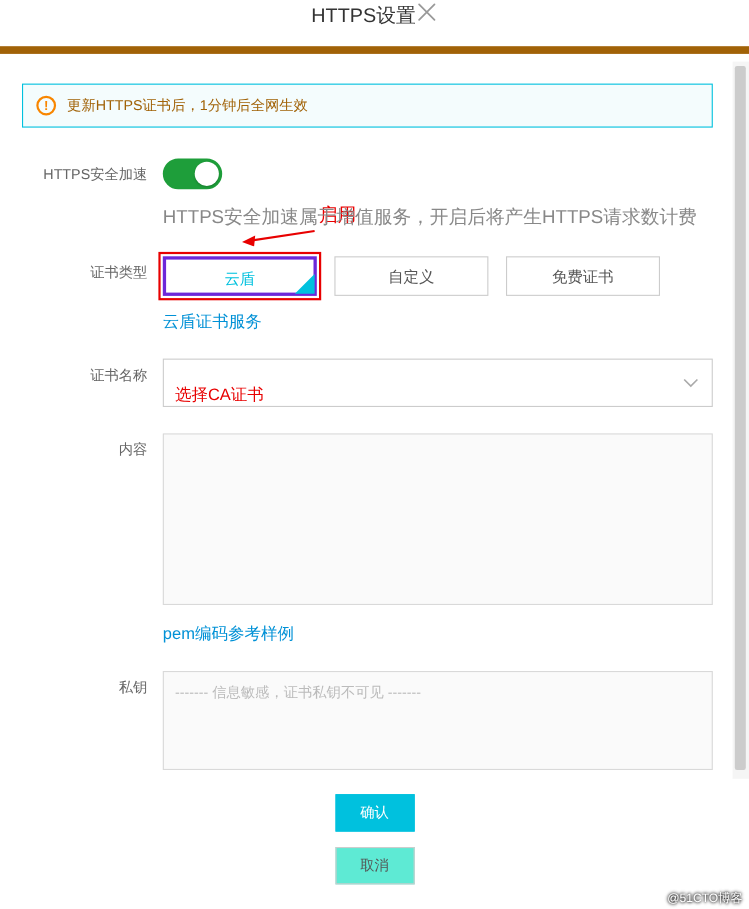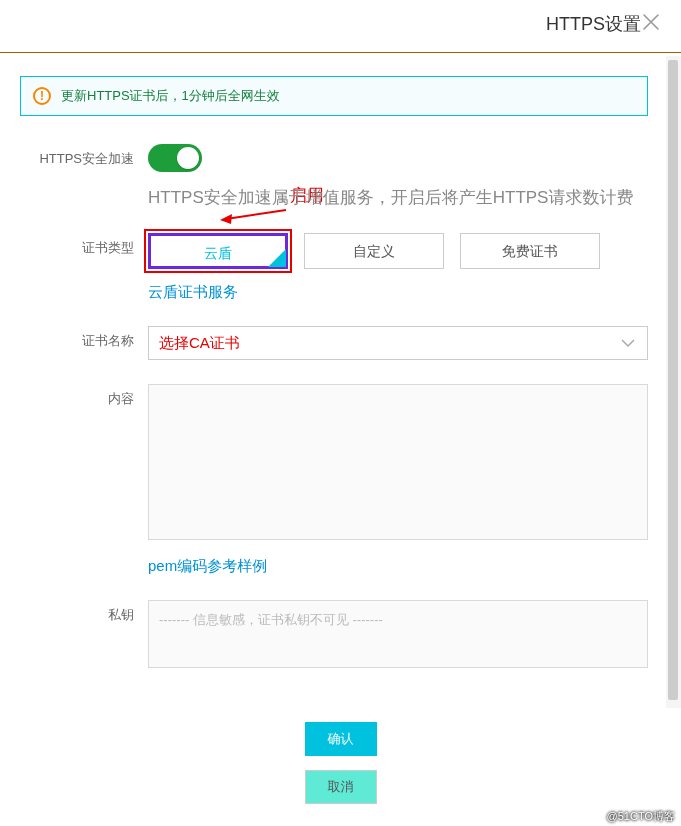--- a/index.html
+++ b/index.html
@@ -13,24 +13,24 @@
     position: relative;
     overflow: hidden;
   }
   .modal {
     width: 681px;
     height: 826px;
     position: relative;
   }
   .header {
     display: flex;
-    justify-content: flex-end;
+    justify-content: center;
     align-items: center;
-    padding: 12px 20px 16px 20px;
-    border-bottom: 1px solid #a16207;
+    padding: 1px 20px 16px 20px;
+    border-bottom: 7px solid #a16207;
   }
   .header h2 {
     font-size: 18px;
     font-weight: normal;
     color: #333;
   }
   .close {
     font-size: 24px;
     color: #999;
     cursor: pointer;
@@ -61,21 +61,21 @@
   }
   .alert .icon {
     width: 18px; height: 18px;
     border: 2px solid #f88600;
     border-radius: 50%;
     color: #f88600;
     font-size: 12px;
     display: flex; align-items: center; justify-content: center;
     font-weight: bold;
   }
-  .alert .txt { color: #15803d; font-size: 13px; }
+  .alert .txt { color: #a16207; font-size: 13px; }
   .row {
     display: flex;
     margin-bottom: 24px;
     margin-right: 18px;
   }
   .label {
     width: 128px;
     text-align: right;
     padding-right: 14px;
     padding-top: 6px;
@@ -153,23 +153,23 @@
   .sublink {
     display: inline-block;
     margin-top: 14px;
     color: #0091d6;
     font-size: 15px;
     cursor: pointer;
   }
   
   .select {
     border: 1px solid #ccc;
-    height: 34px;
-    display: flex;
-    align-items: center;
+    height: 44px;
+    display: flex;
+    align-items: flex-end;
     padding: 0 10px;
     position: relative;
     cursor: pointer;
   }
   .select .placeholder {
     color: #e80000;
     font-size: 15px;
   }
   .select .chev {
     position: absolute;
@@ -183,21 +183,21 @@
     width: 100%;
     height: 156px;
     border: 1px solid #d9d9d9;
     background: #fafafa;
     resize: none;
     padding: 10px;
     font-family: inherit;
     font-size: 13px;
     color: #333;
   }
-  .txtarea.small { height: 68px; }
+  .txtarea.small { height: 90px; }
   .txtarea::placeholder { color: #bbb; }
   
   .footer {
     position: absolute;
     bottom: 0; right: 0;
     width: 100%;
     display: flex;
     justify-content: flex-end;
     align-items: center;
     gap: 14px;

